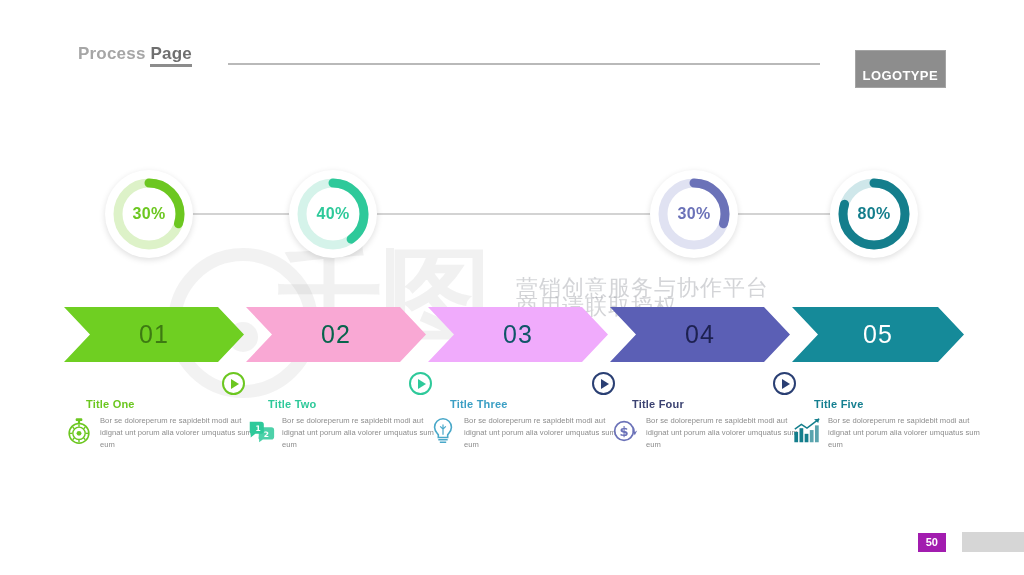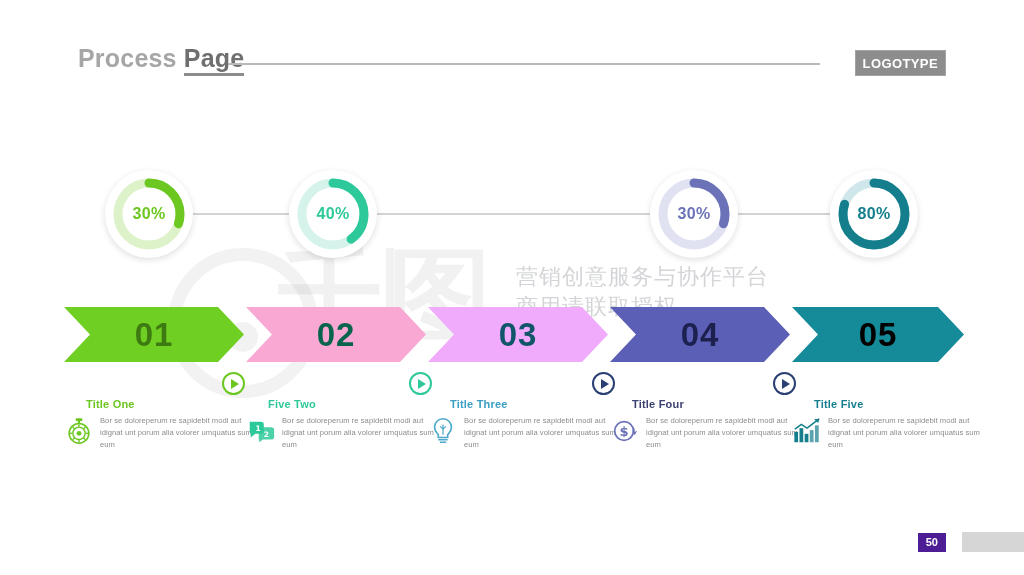--- a/index.html
+++ b/index.html
@@ -55,29 +55,29 @@
     background: rgba(150,150,150,0.13);
   }
   .wm-line1, .wm-line2 {
     position: absolute;
     color: rgba(120,125,135,0.33);
     font-family: "DejaVu Sans", sans-serif;
     font-size: 22px;
     letter-spacing: 1px;
     white-space: nowrap;
   }
-  .wm-line1 { left: 516px; top: 262px; }
+  .wm-line1 { left: 516px; top: 273px; }
   .wm-line2 { left: 516px; top: 292px; }
 
   
   .header { position: absolute; left: 0; top: 0; width: 1024px; height: 90px; z-index: 5; }
   .title {
     position: absolute;
     left: 78px; top: 44px;
-    font-size: 25px;
+    font-size: 17px;
     font-weight: 700;
     color: #a6a6a6;
     letter-spacing: 0.2px;
     white-space: nowrap;
   }
   .title .t-strong {
     color: #6f6f6f;
     border-bottom: 3px solid #8c8c8c;
     padding-bottom: 1px;
   }
@@ -88,21 +88,21 @@
     background: #b9b9b9;
   }
   .logotype {
     position: absolute;
     right: 78px; top: 50px;
     background: #8d8d8d;
     color: #ffffff;
     font-size: 13px;
     font-weight: 700;
     letter-spacing: 0.4px;
-    padding: 5px 7px 4px 7px;
+    padding: 17px 7px 4px 7px;
     border: 1px solid #a4a4a4;
     text-align: right;
   }
 
   
   .donut-row {
     position: absolute;
     left: 0; top: 170px;
     width: 1024px; height: 100px;
     z-index: 6;
@@ -159,22 +159,22 @@
   .chev {
     position: absolute;
     top: 0;
     height: 55px;
     display: flex;
     align-items: center;
     justify-content: center;
     clip-path: polygon(0 0, calc(100% - 26px) 0, 100% 50%, calc(100% - 26px) 100%, 0 100%, 26px 50%);
   }
   .chev .num {
-    font-size: 33px;
-    font-weight: 700;
+    font-size: 25px;
+    font-weight: 400;
     letter-spacing: 1px;
     margin-left: 0;
   }
 
   
   .details { position: absolute; left: 0; top: 398px; width: 1024px; height: 80px; z-index: 6; }
   .detail { position: absolute; top: 0; width: 188px; }
   .detail .d-title {
     font-size: 11px;
     font-weight: 700;
@@ -194,21 +194,21 @@
     line-height: 1.55;
     color: #8c8c8c;
     letter-spacing: 0.05px;
   }
 
   
   .footer { position: absolute; left: 0; bottom: 0; width: 1024px; height: 50px; z-index: 6; }
   .page-num {
     position: absolute;
     right: 78px; bottom: 23px;
-    background: #4c1d95;
+    background: #a21caf;
     color: #ffffff;
     font-size: 11px;
     font-weight: 700;
     padding: 3px 8px 4px 8px;
   }
   .footer-bar {
     position: absolute;
     right: 0; bottom: 23px;
     width: 62px; height: 20px;
     background: #d6d6d6;
@@ -285,21 +285,21 @@
       <div class="chev" style="left: 246px; width: 180px; background: #f9a8d4;">
         <span class="num" style="color:#08644c">02</span>
       </div>
       <div class="chev" style="left: 428px; width: 180px; background: #f0abfc;">
         <span class="num" style="color:#105568">03</span>
       </div>
       <div class="chev" style="left: 610px; width: 180px; background: rgb(91, 95, 181);">
         <span class="num" style="color:#1d2150">04</span>
       </div>
       <div class="chev" style="left: 792px; width: 172px; background: rgb(21, 138, 153);">
-        <span class="num" style="color:#000000">05</span>
+        <span class="num" style="color:#ffffff">05</span>
       </div>
     </div>
 
   <div class="details" id="detail-row">
       <div class="detail" style="left: 64px;">
         <div class="d-title" style="color:#6cc720">Title One</div>
      <div class="d-row">
        <div class="d-icon"><svg viewBox="0 0 32 32" width="30" height="30">
         <circle cx="16" cy="18.5" r="10.5" fill="none" stroke="#6cc720" stroke-width="1.7"></circle>
         <circle cx="16" cy="18.5" r="6.6" fill="none" stroke="#6cc720" stroke-width="1.5"></circle>
@@ -314,21 +314,21 @@
           <line x1="9.2" y1="11.7" x2="11" y2="13.5"></line>
           <line x1="21" y1="23.5" x2="22.8" y2="25.3"></line>
           <line x1="22.8" y1="11.7" x2="21" y2="13.5"></line>
           <line x1="11" y1="23.5" x2="9.2" y2="25.3"></line>
         </g>
       </svg></div>
        <div class="d-body">Bor se doloreperum re sapidebit modi aut idignat unt porum alia volorer umquatus sum eum</div>
      </div>
       </div>
       <div class="detail" style="left: 246px;">
-        <div class="d-title" style="color:#2ec99a">Five Two</div>
+        <div class="d-title" style="color:#2ec99a">Title Two</div>
      <div class="d-row">
        <div class="d-icon"><svg viewBox="0 0 32 32" width="30" height="30">
         <path d="M4 6 h12 a3 3 0 0 1 3 3 v7 a3 3 0 0 1 -3 3 h-6 l-5 4 v-4 a3 3 0 0 1 -1 -3 z" fill="#2ec99a"></path>
         <path d="M14 12 h13 a3 3 0 0 1 3 3 v7 a3 3 0 0 1 -3 3 h-9 l-4 3 v-3 a3 3 0 0 1 -0.5 -3 z" fill="#2ec99a" opacity="0.85"></path>
         <text x="10" y="16" font-size="8" fill="#ffffff" font-family="DejaVu Sans, sans-serif" font-weight="700">1</text>
         <text x="19" y="22" font-size="8" fill="#ffffff" font-family="DejaVu Sans, sans-serif" font-weight="700">2</text>
       </svg></div>
        <div class="d-body">Bor se doloreperum re sapidebit modi aut idignat unt porum alia volorer umquatus sum eum</div>
      </div>
       </div>

